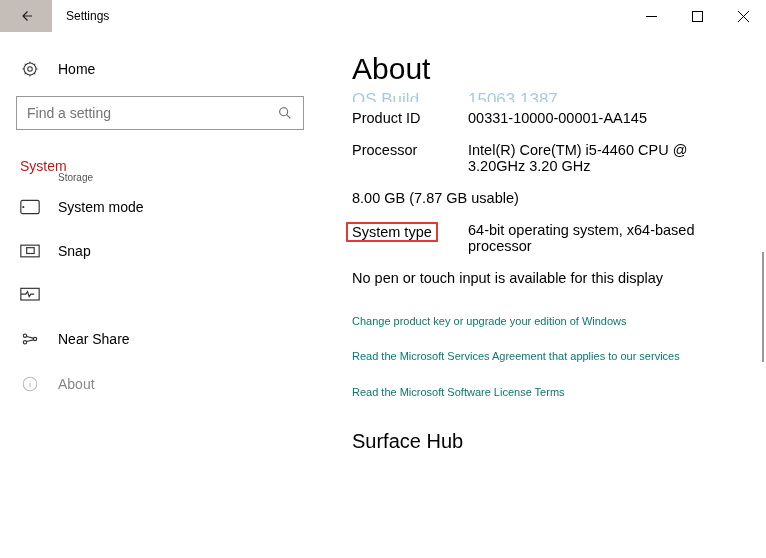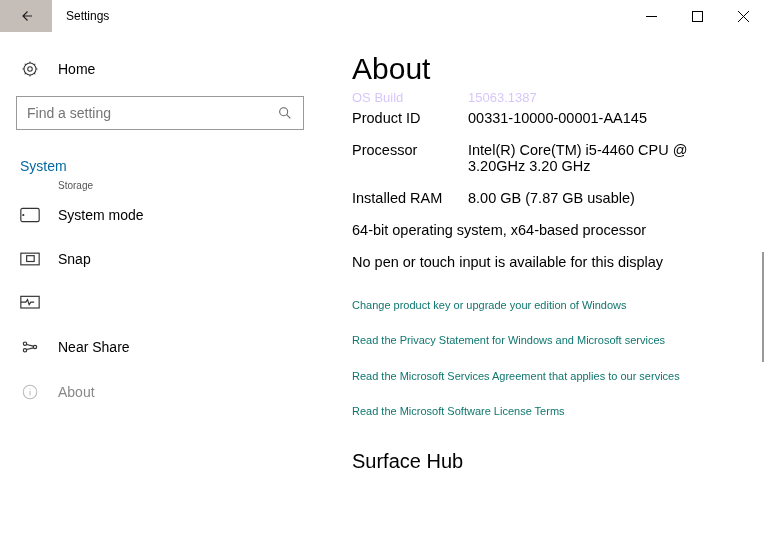--- a/index.html
+++ b/index.html
@@ -72,22 +72,22 @@
   }
   .search-box input {
     border: none;
     outline: none;
     font-size: 14px;
     color: #7f1d1d;
     width: 100%;
     background: transparent;
   }
   .category {
-    color: #0369a1;
-    margin: 28px 0 8px 4px;
+    color: #b91c1c;
+    margin: 28px 0 0 4px;
     font-size: 14px;
   }
   .nav-list { margin-top: 2px; }
   .nav-item {
     display: flex;
     align-items: center;
     gap: 18px;
     padding: 14px 4px;
   }
   .nav-item .icon {
@@ -140,22 +140,22 @@
     padding: 10px 0;
     font-size: 11px;
     line-height: 1.4;
   }
   .section-head {
     font-size: 20px;
     font-weight: 400;
     margin-top: 20px;
   }
   .truncated-os {
-    color: #8b5cf6;
-    font-size: 13px;
+    color: #0369a1;
+    font-size: 17px;
     display: flex;
   }
   .truncated-os .spec-label { width:116px; }
   .scroll-indicator {
     position: absolute;
     right: 2px;
     top: 220px;
     width: 2px;
     height: 110px;
     background: #999;
@@ -283,34 +283,33 @@
     <div id="specs">
         <div class="spec-row">
           <div class="spec-label">Product ID</div>
           <div class="spec-value">00331-10000-00001-AA145</div>
         </div>
         <div class="spec-row">
           <div class="spec-label">Processor</div>
           <div class="spec-value">Intel(R) Core(TM) i5-4460  CPU @ 3.20GHz   3.20 GHz</div>
         </div>
         <div class="spec-row">
-          <div class="spec-label">Installed RAM</div>
           <div class="spec-value">8.00 GB (7.87 GB usable)</div>
         </div>
         <div class="spec-row">
+          <div class="spec-label"><span class="highlight">System type</span></div>
           <div class="spec-value">64-bit operating system, x64-based processor</div>
         </div>
         <div class="spec-row">
           <div class="spec-value">No pen or touch input is available for this display</div>
         </div>
       </div>
 
     <div class="link-list" id="links">
         <div class="link">Change product key or upgrade your edition of Windows</div>
-        <div class="link">Read the Privacy Statement for Windows and Microsoft services</div>
         <div class="link">Read the Microsoft Services Agreement that applies to our services</div>
         <div class="link">Read the Microsoft Software License Terms</div>
       </div>
 
     <div class="section-head" style="overflow:hidden;height:22px;">Surface Hub</div>
 
     <div class="scroll-indicator"></div>
   </div>
 </div>
 

